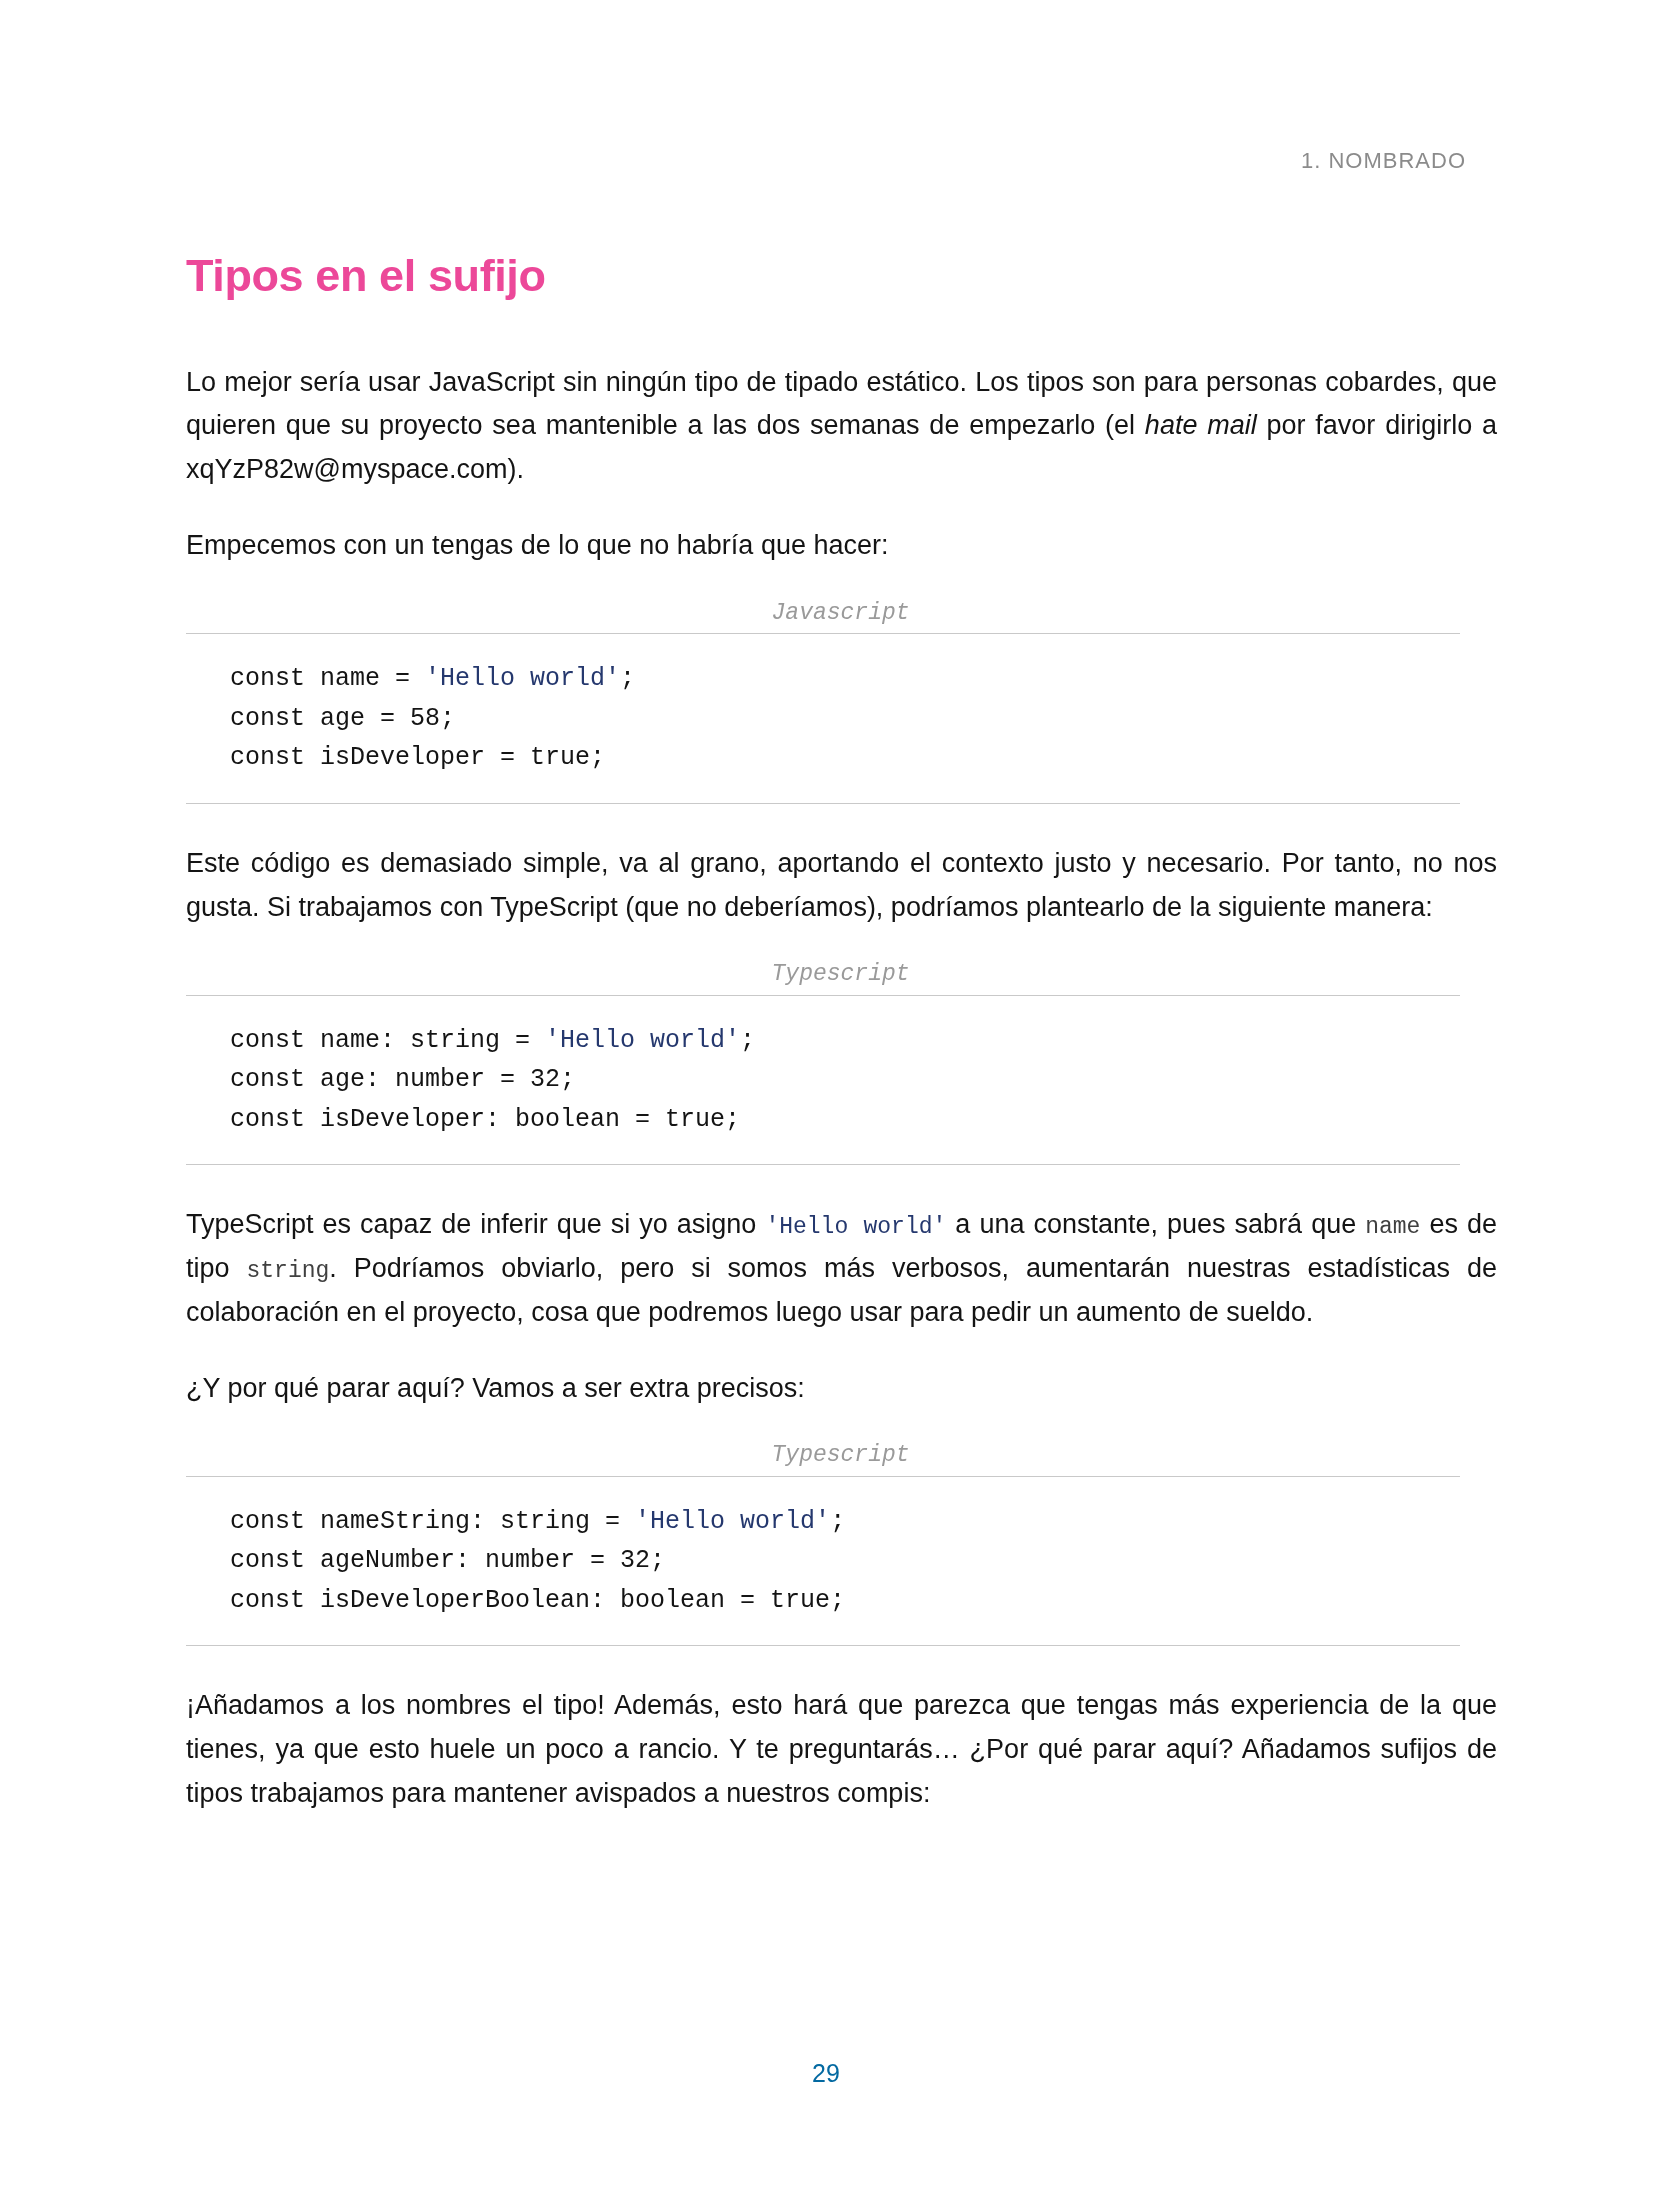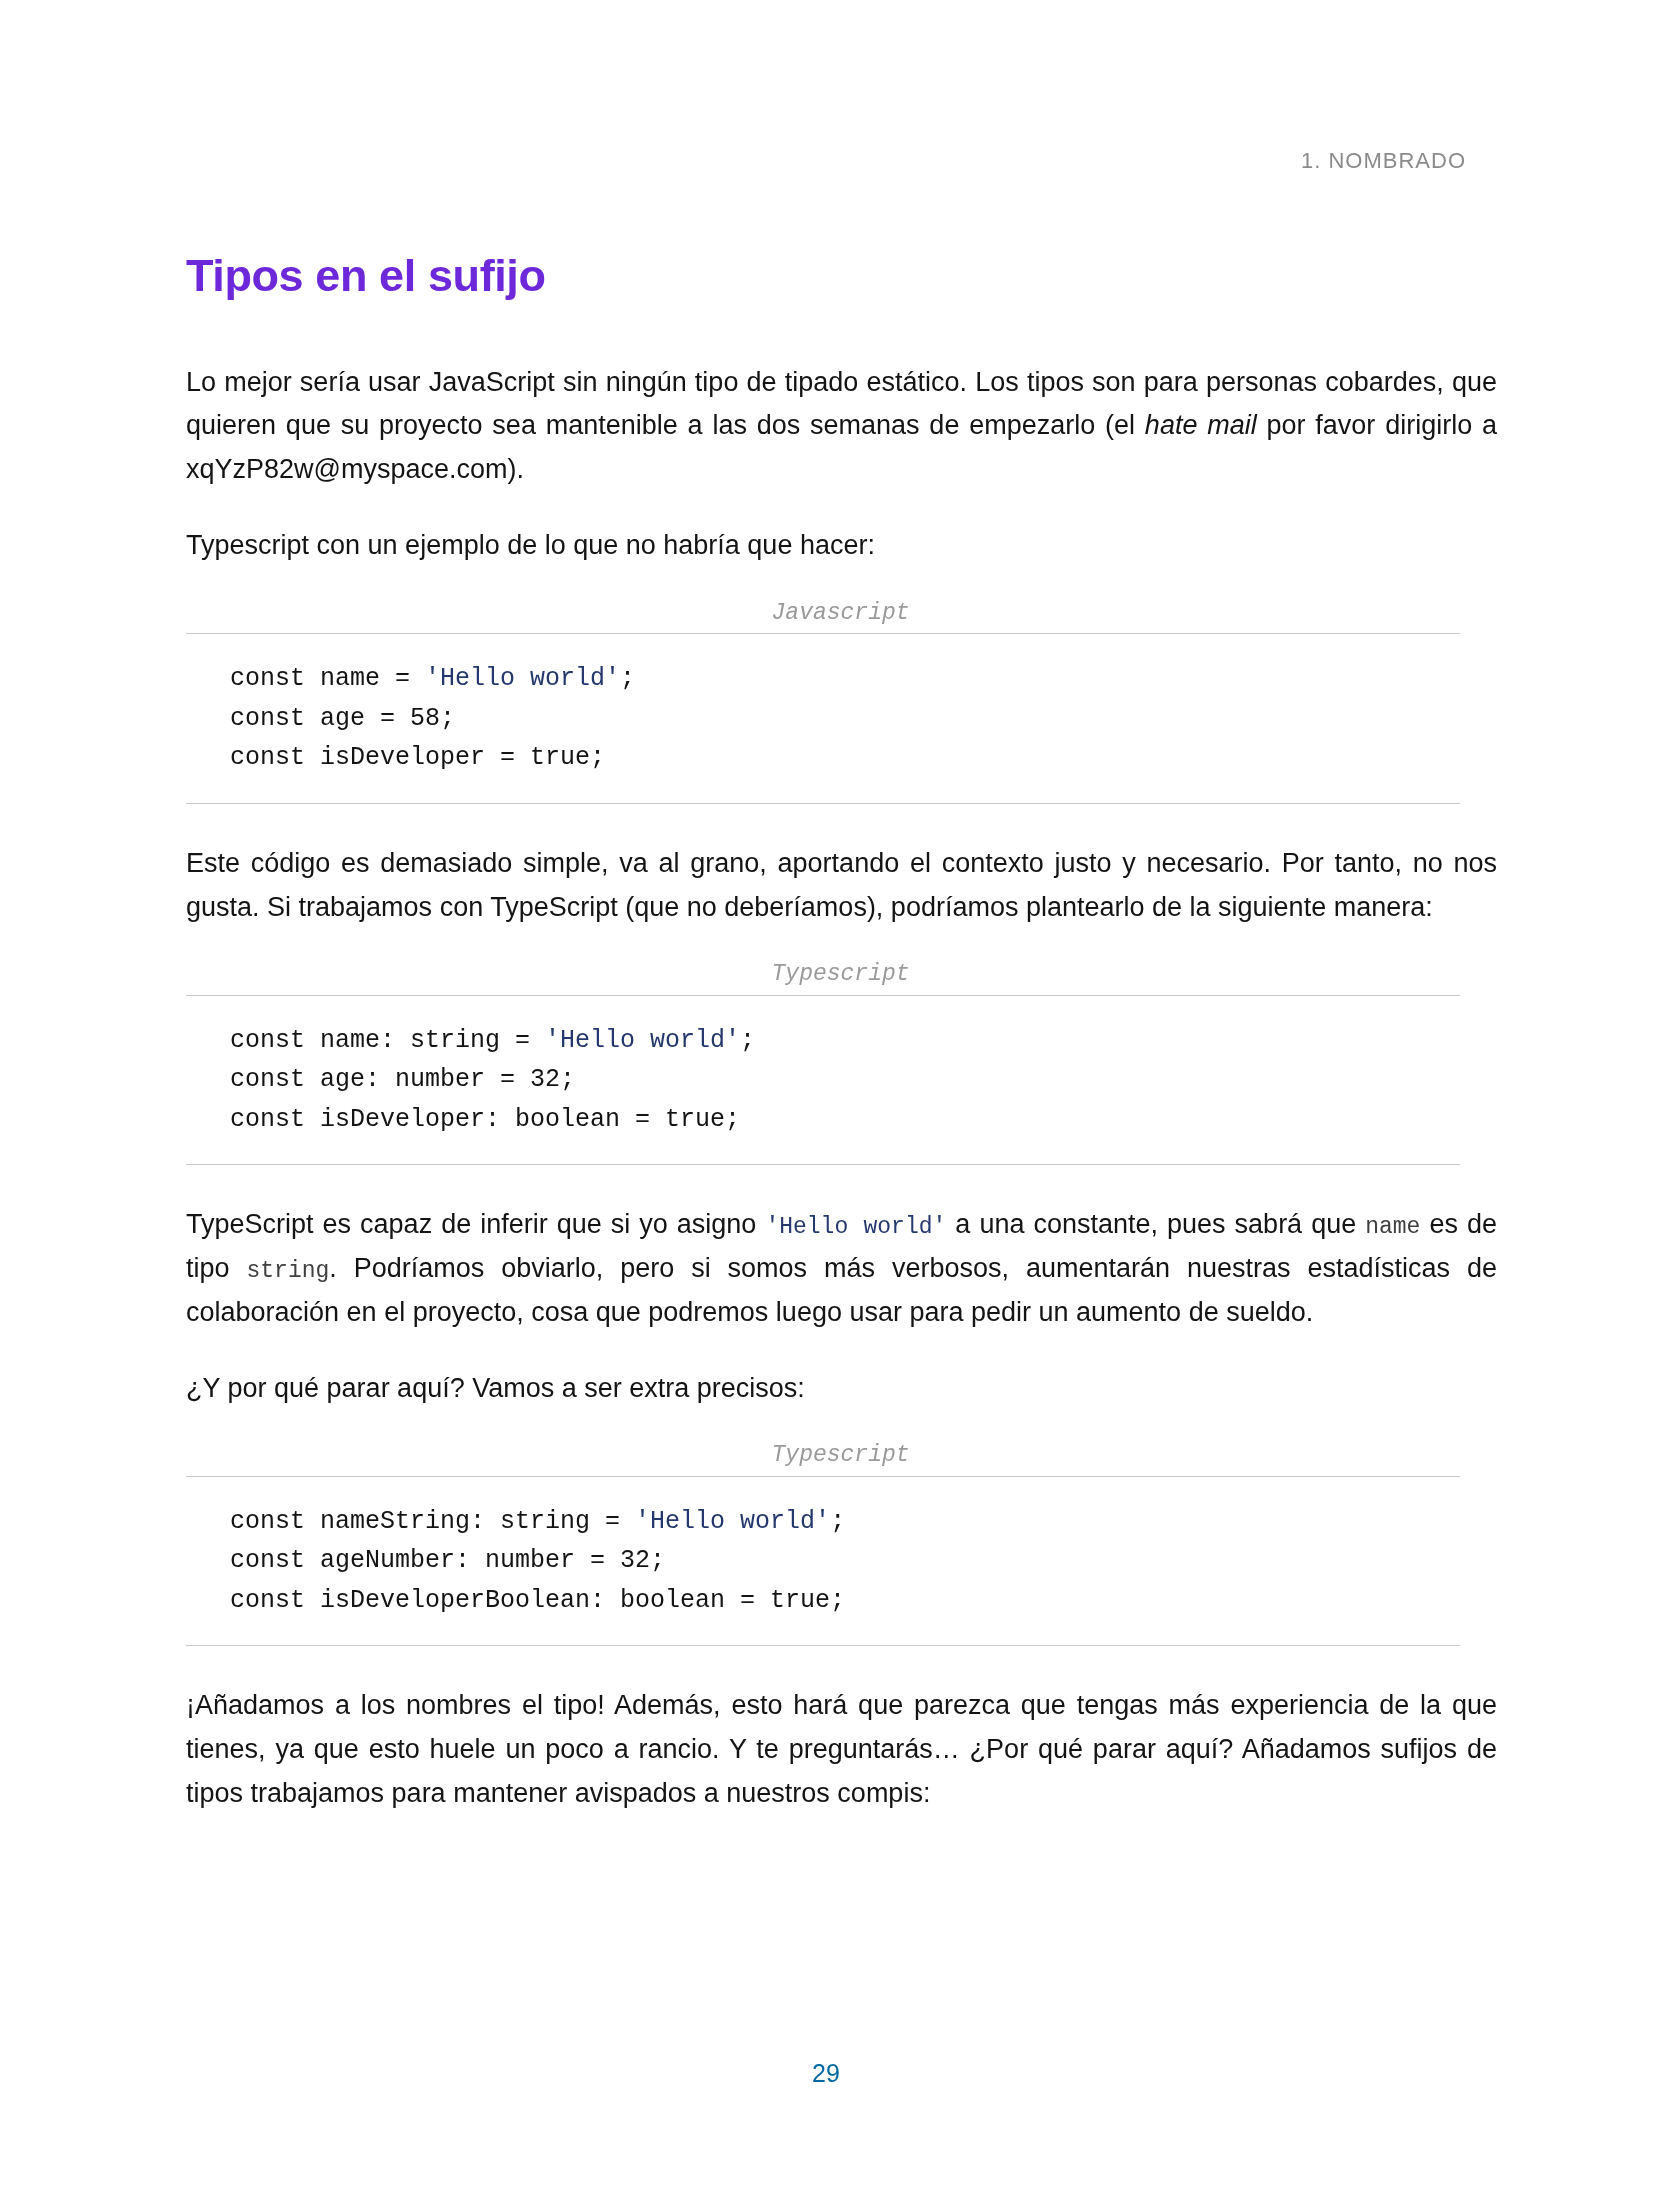--- a/index.html
+++ b/index.html
@@ -39,21 +39,21 @@
     left: 186px;
     width: 1311px;
   }
 
   h1.page-title {
     font-size: 45px;
     font-weight: 700;
     letter-spacing: -0.4px;
     margin: 0 0 59px 0;
     line-height: 1.15;
-    color: #6d28d9;
+    color: #ec4899;
   }
 
   p.body-text {
     font-size: 27px;
     line-height: 1.62;
     margin: 0 0 32px 0;
     text-align: justify;
     text-justify: inter-word;
     color: #141414;
     hyphens: manual;
@@ -123,21 +123,21 @@
   <div class="running-header">1. NOMBRADO</div>
 
   <div class="content">
 
     <h1 class="page-title">Tipos en el sufijo</h1>
 
     <p class="body-text">
       <span>Lo mejor sería usar JavaScript sin ningún tipo de tipado estático. Los tipos son para personas cobardes, que quieren que su proyecto sea mantenible a las dos semanas de empezarlo (el </span><em class="italic">hate mail</em><span> por favor dirigirlo a xqYzP82w@myspace.com).</span>
     </p>
 
-    <p class="body-text gap-before-code">Typescript con un ejemplo de lo que no habría que hacer:</p>
+    <p class="body-text gap-before-code">Empecemos con un tengas de lo que no habría que hacer:</p>
 
     <div class="code-block">
       <div class="code-lang">Javascript</div>
       <div class="code-rule"></div>
       <div class="code-body">
         <div class="code-line"><span>const name = </span><span class="str">'Hello world'</span><span>;</span></div>
         <div class="code-line"><span>const age = 58;</span></div>
         <div class="code-line"><span>const isDeveloper = true;</span></div>
       </div>
       <div class="code-rule"></div>

